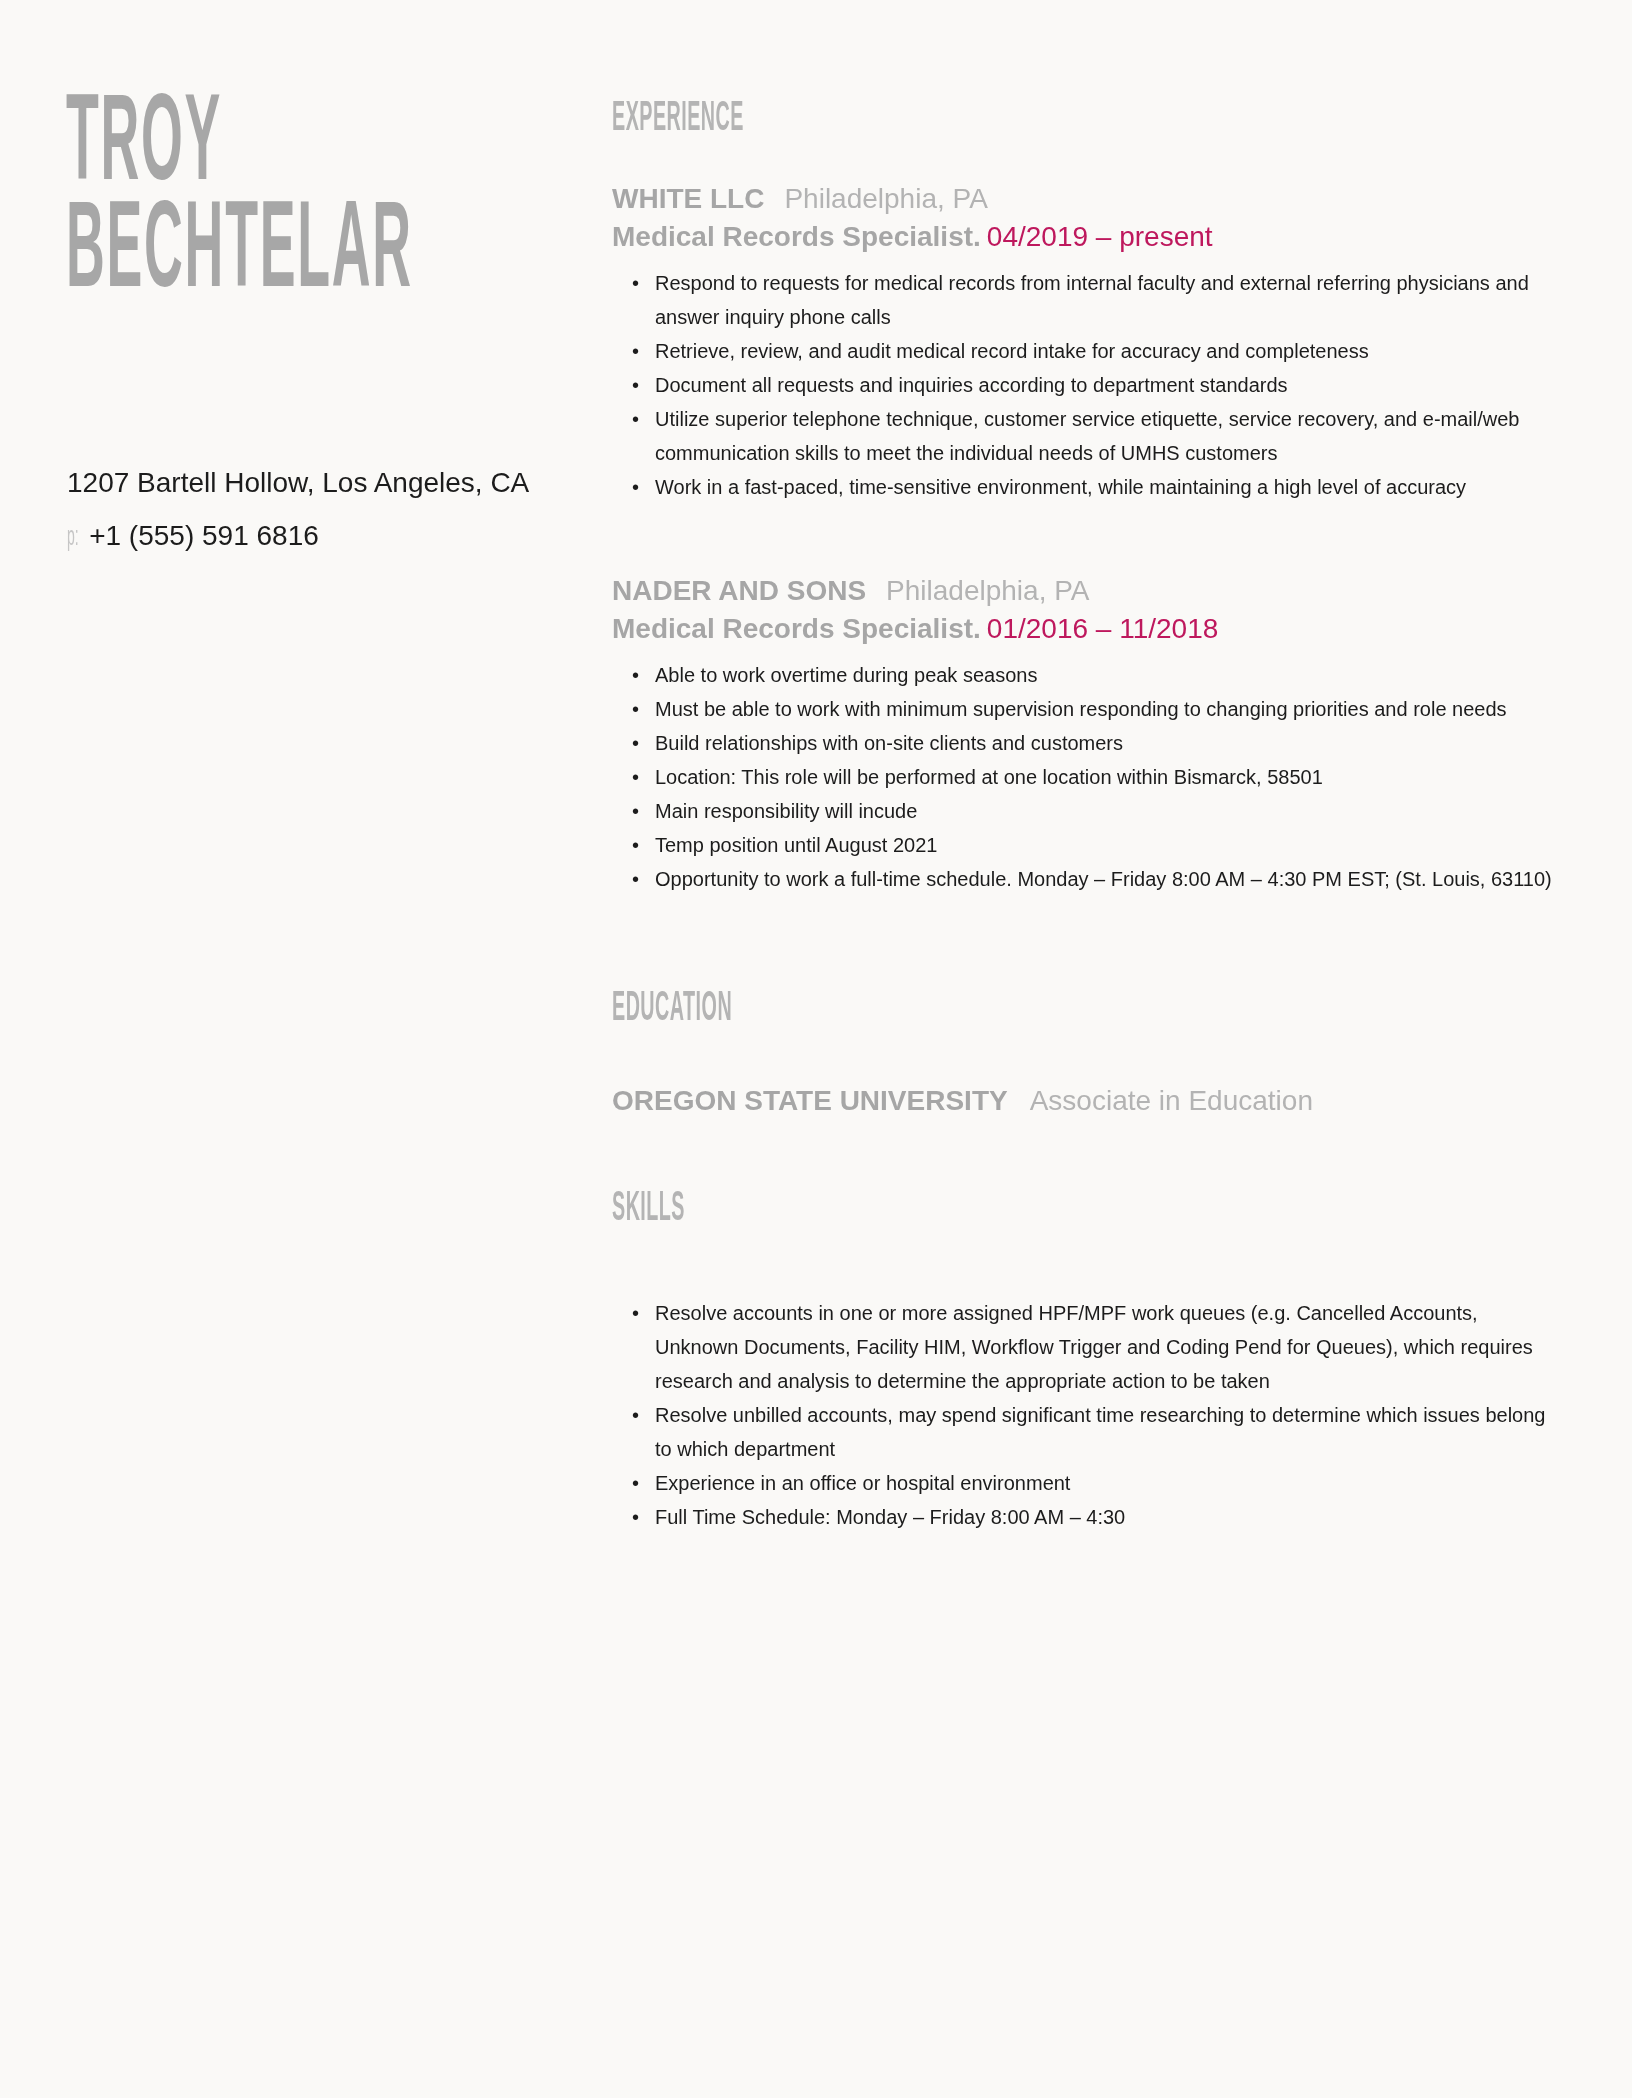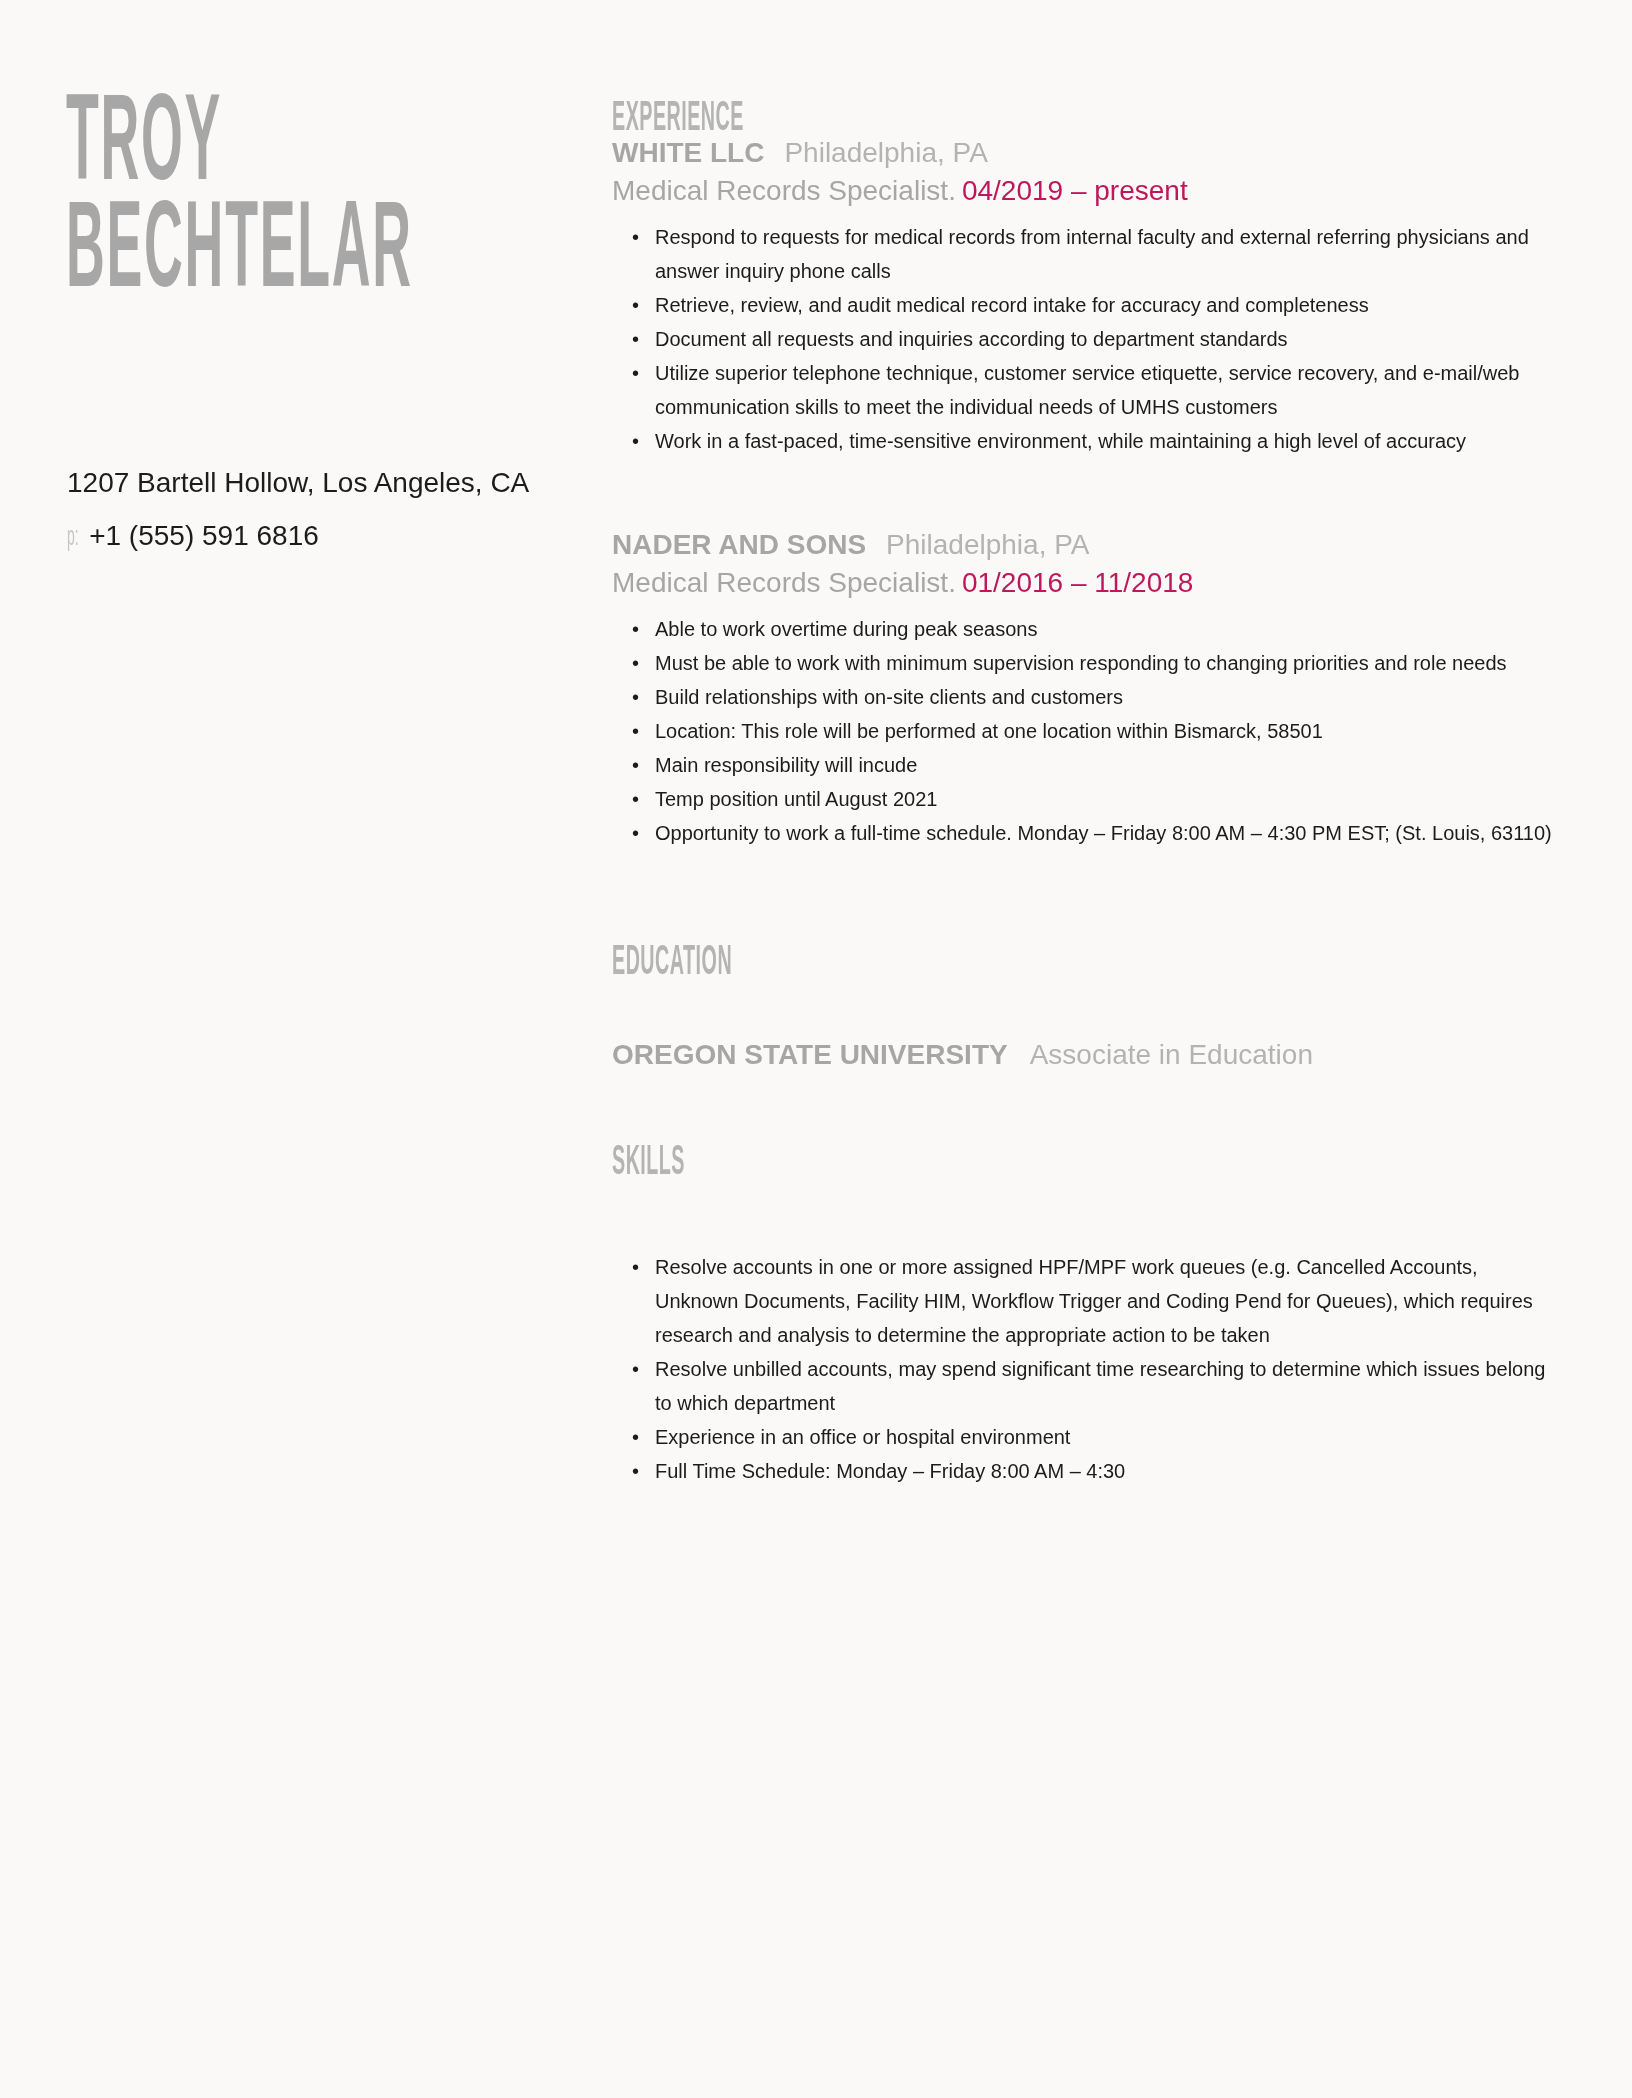--- a/index.html
+++ b/index.html
@@ -32,27 +32,27 @@
     margin:0;font-size:42px;line-height:44px;font-weight:700;color:#b4b4b4;
     white-space:nowrap;
   }
   h2.section .cond{
     display:inline-block;transform:scaleX(0.47);transform-origin:0 0;
     letter-spacing:1px;
   }
   #experience-heading{margin-top:94px;}
   #education-heading{margin-top:88px;}
   #skills-heading{margin-top:68px;}
-  .job{}
+  .job{margin-top:46px;}
   .job + .job{margin-top:72px;}
   .org-line{font-size:28px;line-height:30px;margin:0;white-space:nowrap;}
   .org{font-weight:700;color:#a6a6a6;}
   .org-location{color:#b3b3b3;margin-left:20px;}
   .role-line{font-size:28px;line-height:30px;margin:8px 0 0 0;white-space:nowrap;}
-  .role{font-weight:400;color:#a6a6a6;}
+  .role{font-weight:700;color:#a6a6a6;}
   .dates{color:#be185d;margin-left:6px;}
   ul.bullets{
     list-style:none;margin:14px 0 0 0;padding:0;
     font-size:20px;line-height:34px;color:#1c1c1c;
   }
   ul.bullets li{position:relative;padding-left:43px;max-width:907px;}
   ul.bullets li::before{
     content:"\2022";position:absolute;left:20px;top:0;color:#1c1c1c;
   }
   .edu-line{font-size:28px;line-height:30px;margin:58px 0 0 0;white-space:nowrap;}

